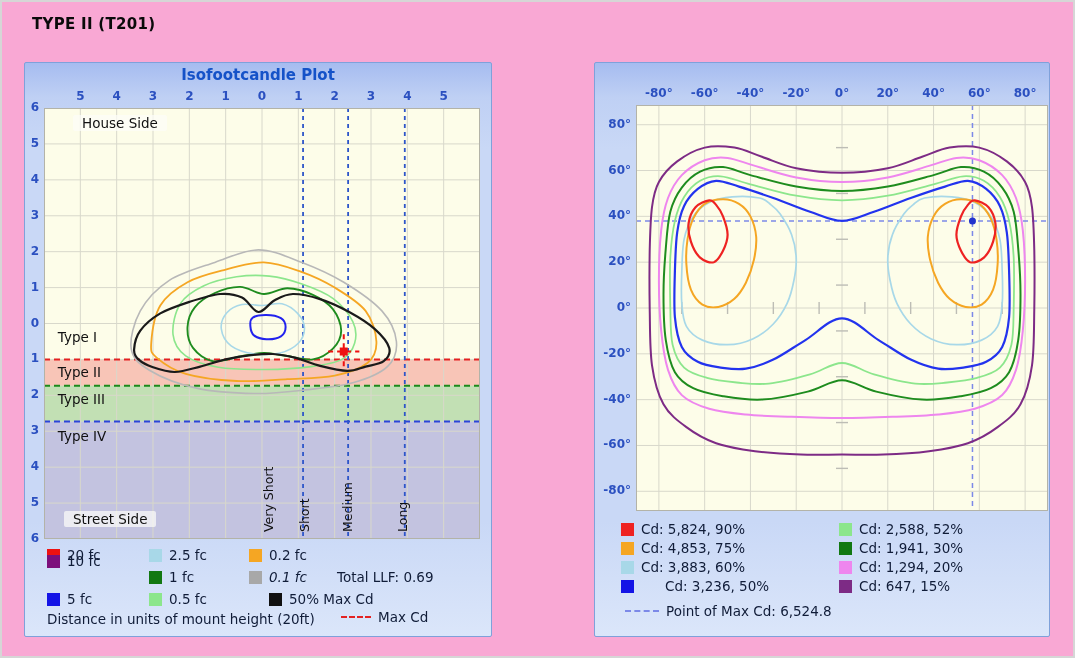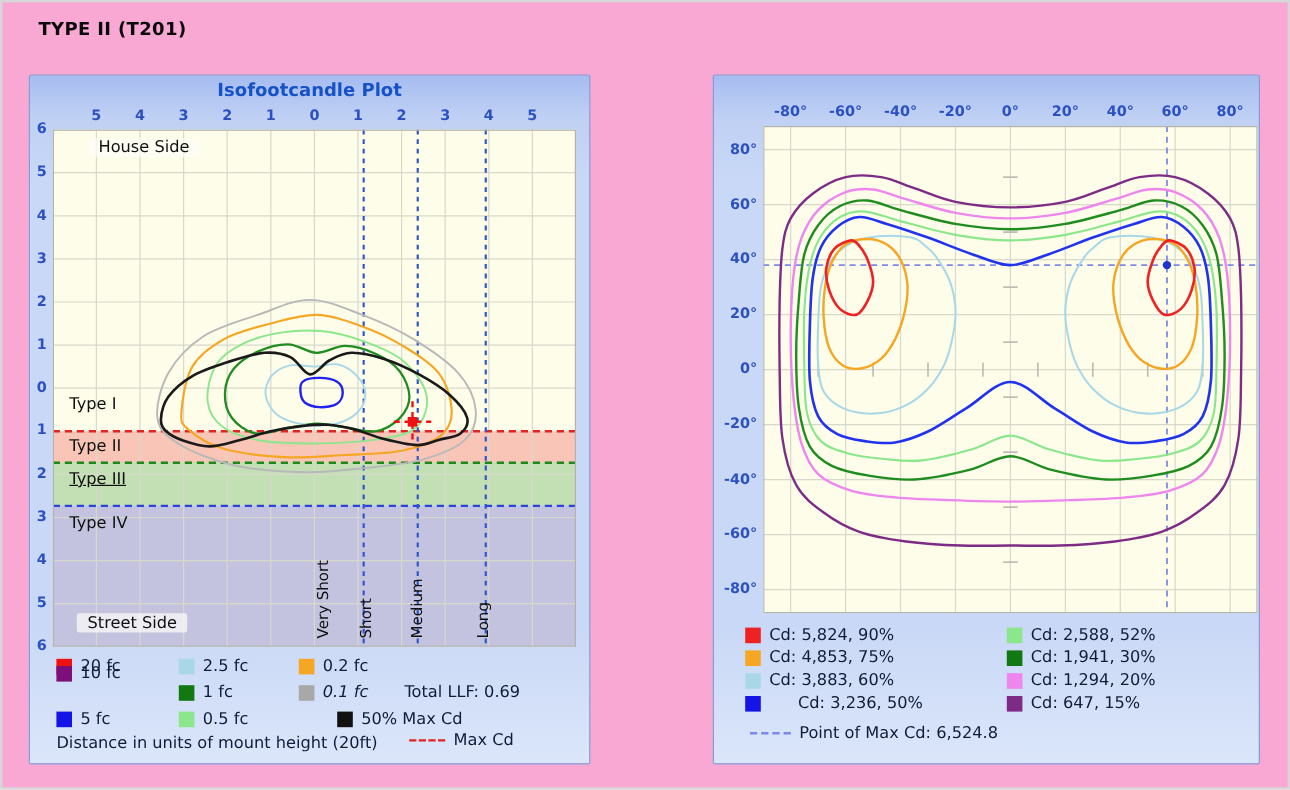--- a/index.html
+++ b/index.html
@@ -262,21 +262,21 @@
       <div class="ylab" style="left: 2px; top: 288.417px; width: 12px;">1</div>
       <div class="ylab" style="left: 2px; top: 324.333px; width: 12px;">2</div>
       <div class="ylab" style="left: 2px; top: 360.25px; width: 12px;">3</div>
       <div class="ylab" style="left: 2px; top: 396.167px; width: 12px;">4</div>
       <div class="ylab" style="left: 2px; top: 432.083px; width: 12px;">5</div>
       <div class="ylab" style="left: 2px; top: 468px; width: 12px;">6</div>
       <div class="side-label" style="left: 48.0667px; top: 51.5217px;">House Side</div>
       <div class="side-label" style="left: 38.9833px; top: 448.042px;">Street Side</div>
       <div class="type-label" style="left: 32.8067px; top: 265.507px;">Type I</div>
       <div class="type-label" style="left: 32.8067px; top: 300.706px;">Type II</div>
-      <div class="type-label" style="left: 32.8067px; top: 327.643px; text-decoration: underline;">Type III</div>
+      <div class="type-label" style="left: 32.8067px; top: 327.643px;">Type III</div>
       <div class="type-label" style="left: 32.8067px; top: 364.637px;">Type IV</div>
       <div class="throw-label" style="left: 251.987px; top: 452.817px;">Very Short</div>
       <div class="throw-label" style="left: 288.32px; top: 452.817px;">Short</div>
       <div class="throw-label" style="left: 331.193px; top: 452.817px;">Medium</div>
       <div class="throw-label" style="left: 385.693px; top: 452.817px;">Long</div>
       <div class="leg-row" style="left: 22px; top: 484px;">
         <div class="sw" style="background: rgb(238, 17, 17);"></div>
         <div class="">20 fc</div>
       </div>
       <div class="leg-row" style="left: 22px; top: 490px;">
@@ -300,21 +300,21 @@
         <div class="">0.5 fc</div>
       </div>
       <div class="leg-row" style="left: 224px; top: 484px;">
         <div class="sw" style="background: rgb(245, 166, 35);"></div>
         <div class="">0.2 fc</div>
       </div>
       <div class="leg-row" style="left: 224px; top: 506px; font-style: italic;">
         <div class="sw" style="background: rgb(168, 168, 168);"></div>
         <div class="">0.1 fc</div>
       </div>
-      <div class="leg-row" style="left: 236px; top: 528px; padding-left: 20px;">
+      <div class="leg-row" style="left: 224px; top: 528px; padding-left: 20px;">
         <div class="sw" style="background: rgb(17, 17, 17);"></div>
         <div class="">50% Max Cd</div>
       </div>
       <div class="leg-note" style="left: 312px; top: 506px;">Total LLF: 0.69</div>
       <div class="leg-note" style="left: 22px; top: 548px;">Distance in units of mount height (20ft)</div>
       <div class="leg-row" style="left: 316px; top: 546px;">
         <div class="dash-sample" style="border-top-color: rgb(227, 34, 34); width: 30px;"></div>
         <div class="">Max Cd</div>
       </div>
     </section>

